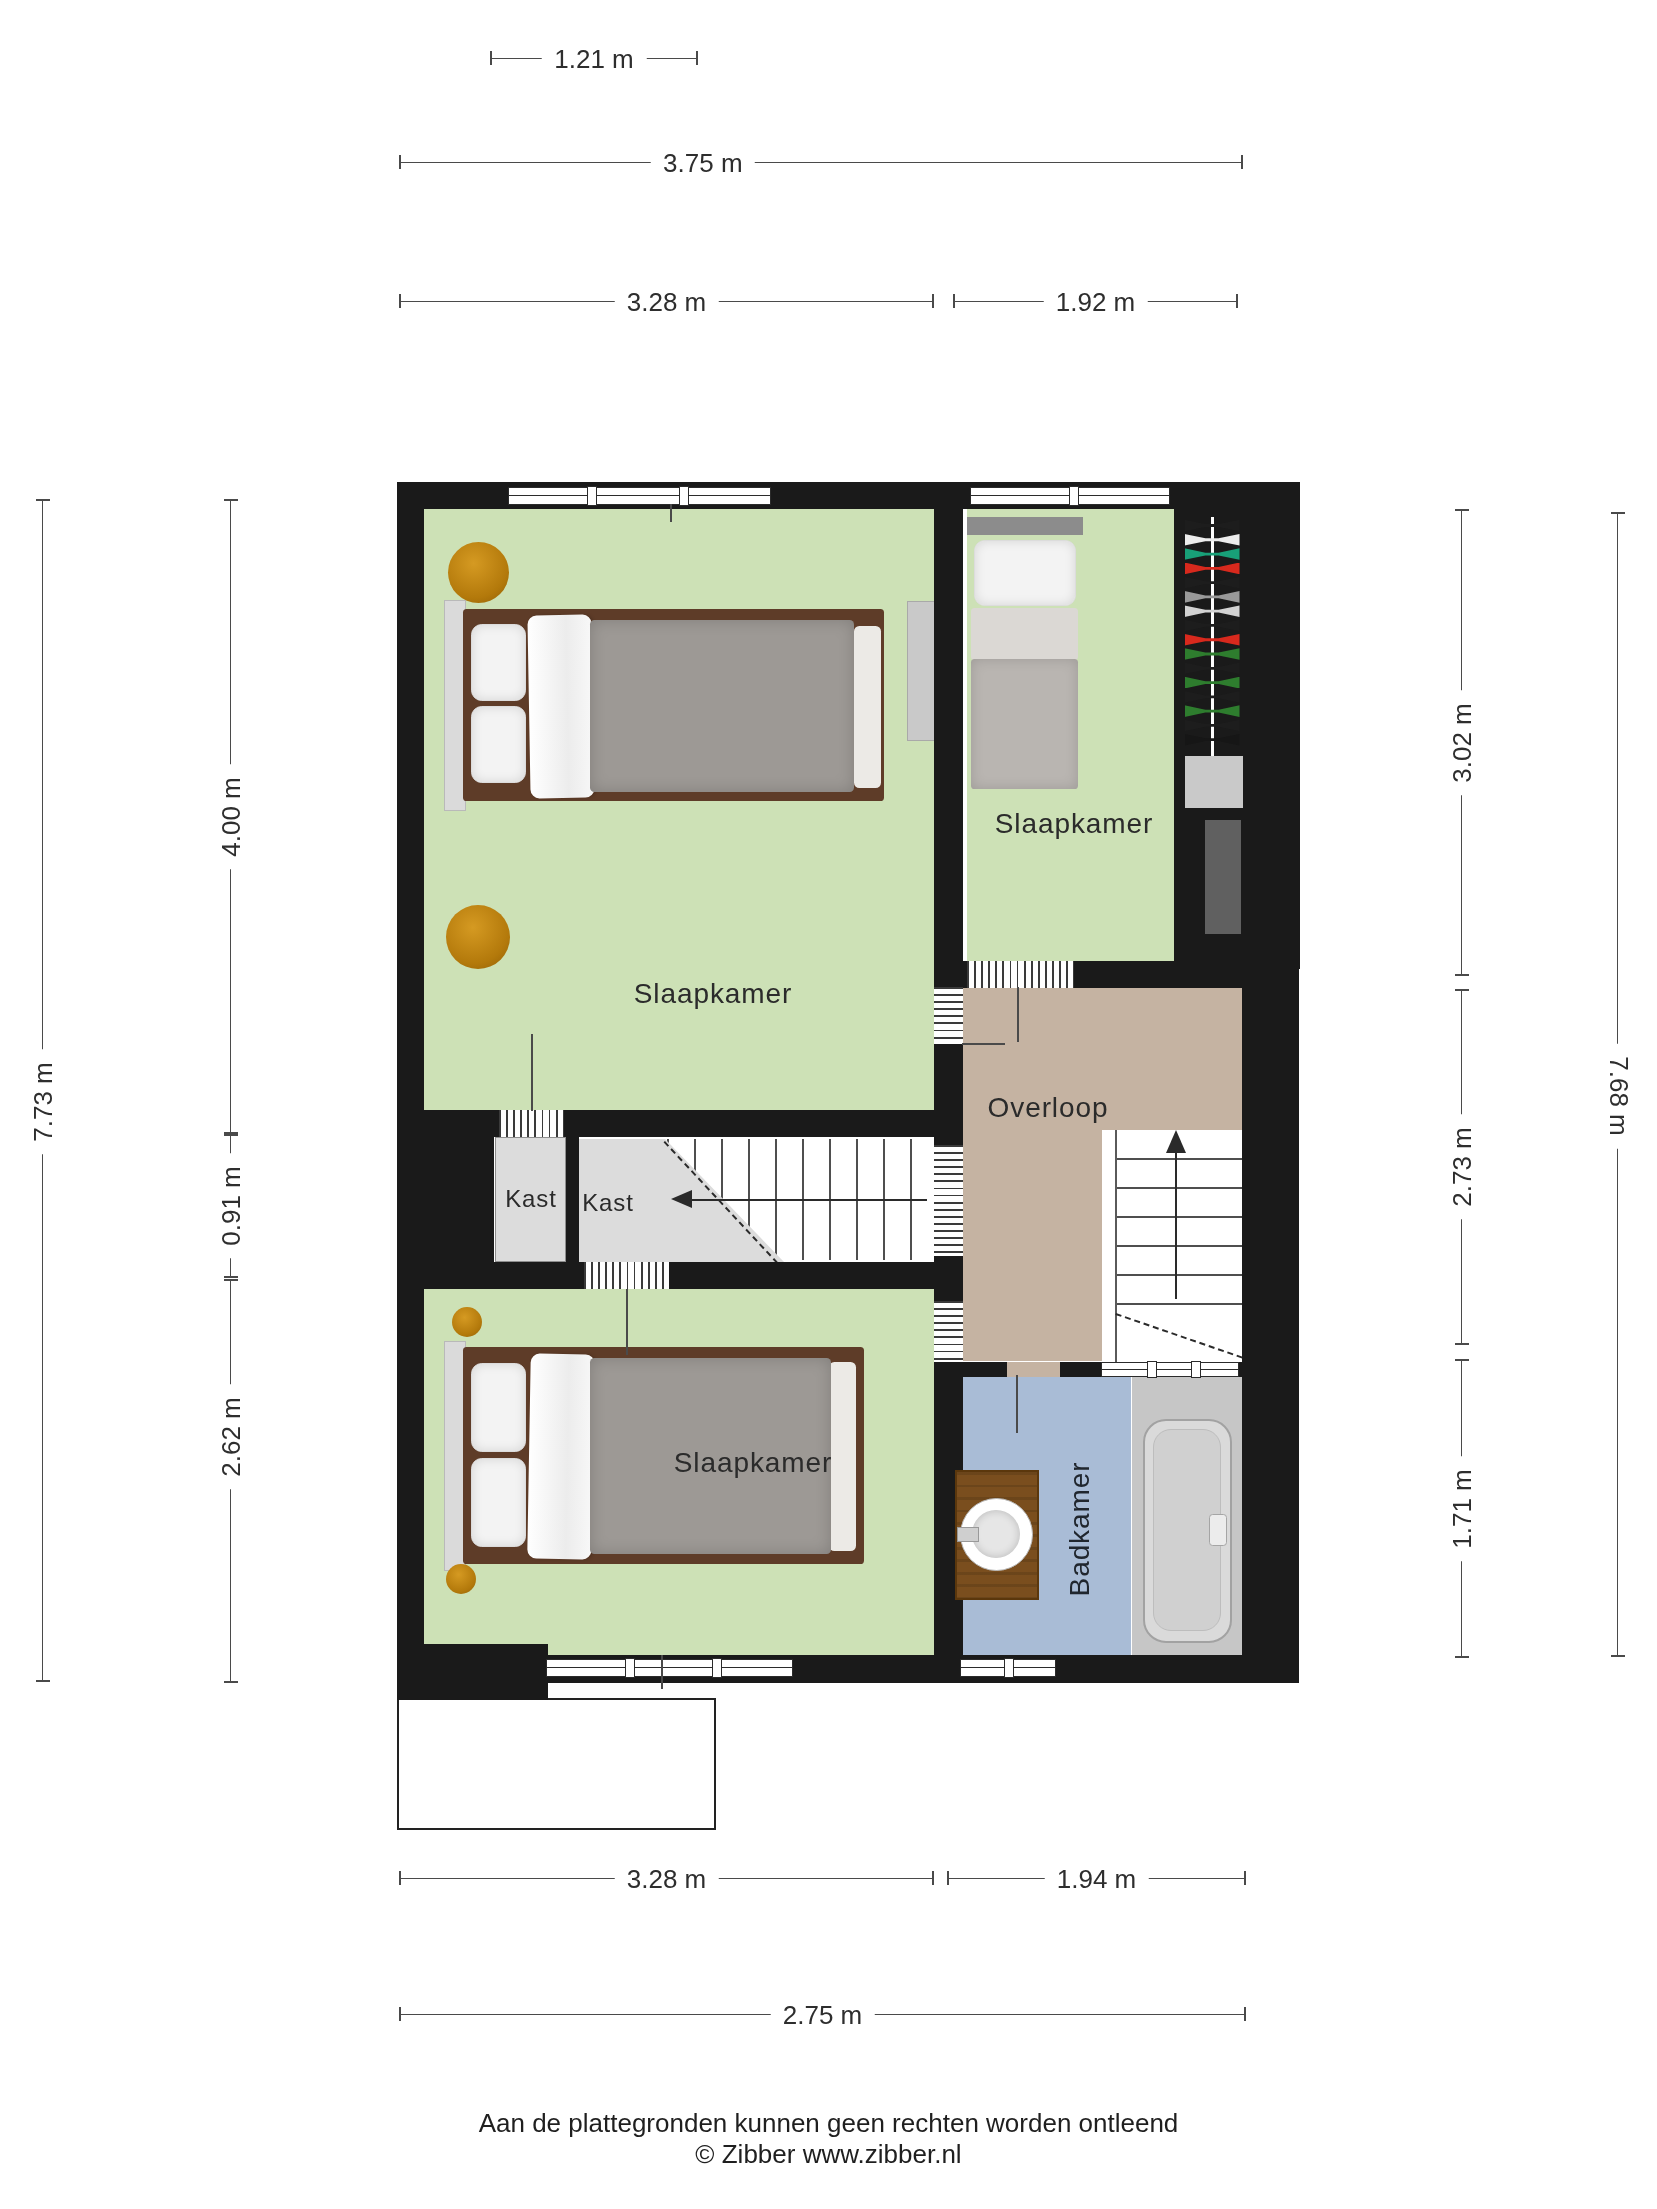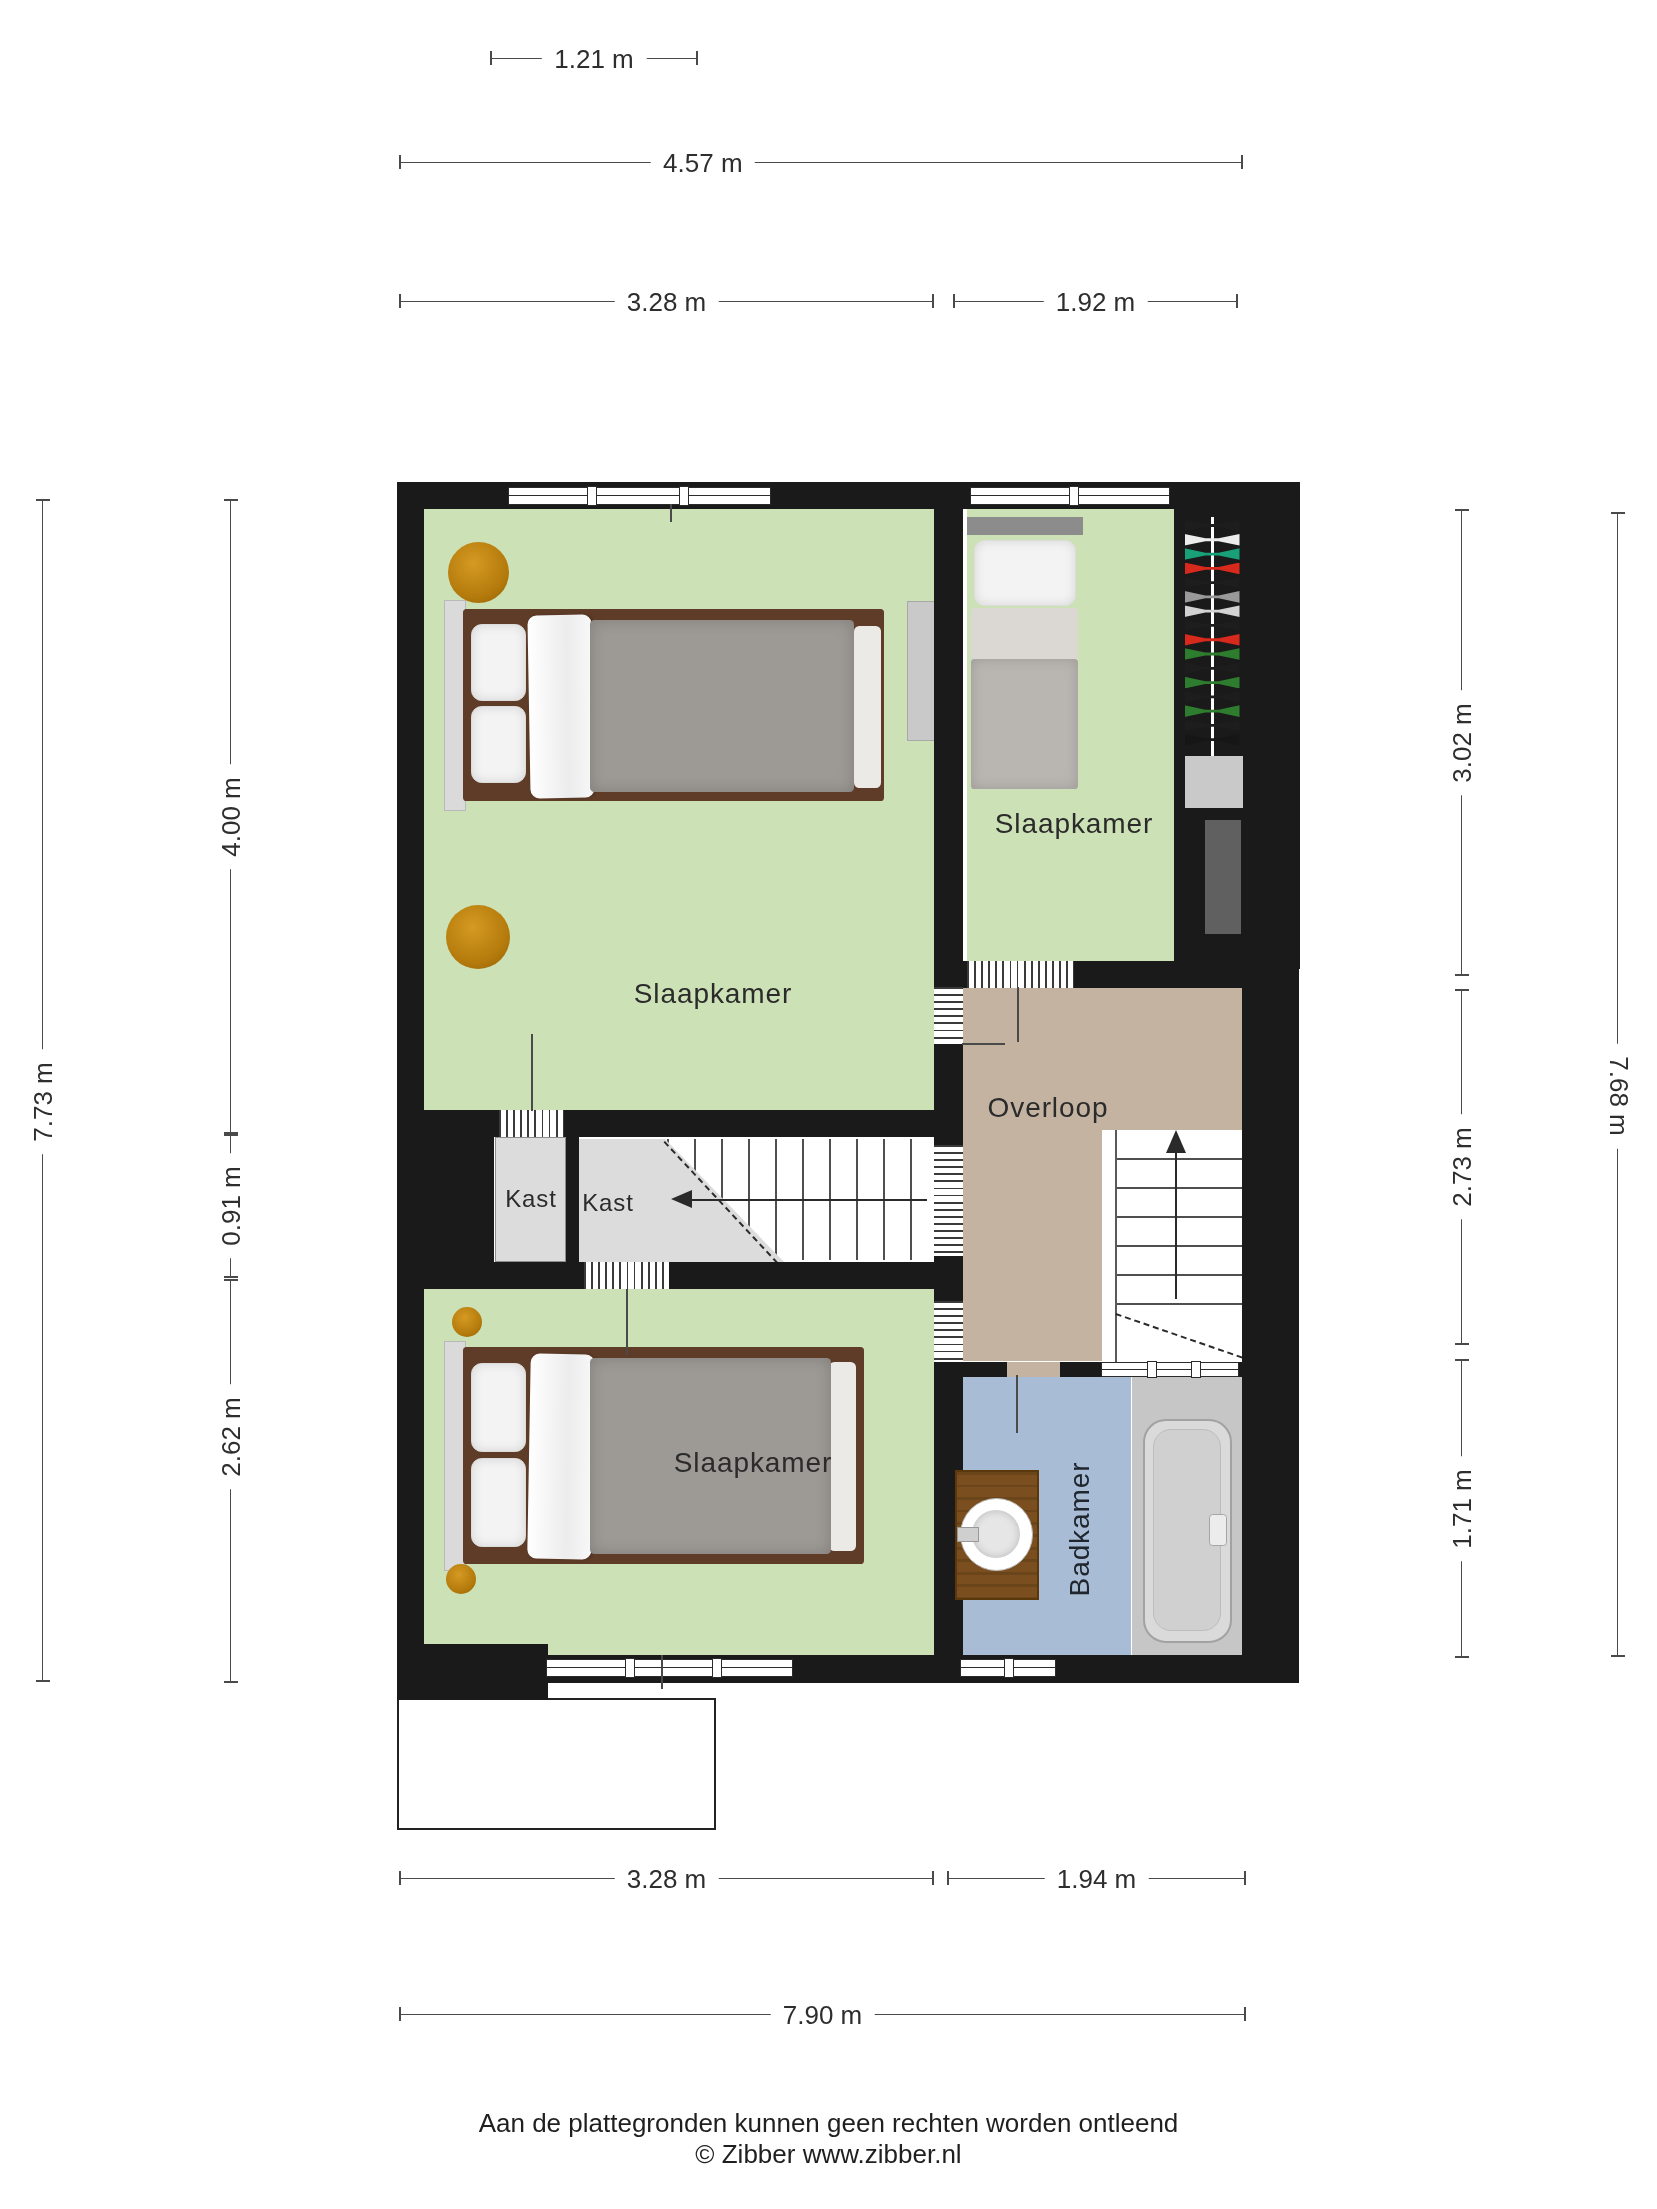--- a/index.html
+++ b/index.html
@@ -194,37 +194,37 @@
 <div class="roomlab" style="left:753px;top:1463px;">Slaapkamer</div>
 <div class="roomlab small" style="left:531px;top:1199px;">Kast</div>
 <div class="roomlab small" style="left:608px;top:1203px;">Kast</div>
 <div class="roomlab" style="left:1048px;top:1108px;text-align:center;">Overloop</div>
 <div class="roomlab rot" style="left:1080px;top:1529px;">Badkamer</div>
 
 <div class="dimh" style="left:490px;top:58px;width:208px;">
   <span class="dlab">1.21 m</span>
 </div>
 <div class="dimh" style="left:399px;top:162px;width:844px;">
-  <span class="dlab" style="left:36%;">4.57 m</span>
+  <span class="dlab" style="left:36%;">3.75 m</span>
 </div>
 <div class="dimh" style="left:399px;top:301px;width:535px;">
   <span class="dlab">3.28 m</span>
 </div>
 <div class="dimh" style="left:953px;top:301px;width:285px;">
   <span class="dlab">1.92 m</span>
 </div>
 
 <div class="dimh" style="left:399px;top:1878px;width:535px;">
   <span class="dlab">3.28 m</span>
 </div>
 <div class="dimh" style="left:947px;top:1878px;width:299px;">
   <span class="dlab">1.94 m</span>
 </div>
 <div class="dimh" style="left:399px;top:2014px;width:847px;">
-  <span class="dlab">7.90 m</span>
+  <span class="dlab">2.75 m</span>
 </div>
 
 <div class="dimv" style="left:42px;top:499px;height:1183px;">
   <span class="dlabv" style="top:51%;">7.73 m</span>
 </div>
 <div class="dimv" style="left:230px;top:499px;height:635px;">
   <span class="dlabv">4.00 m</span>
 </div>
 <div class="dimv" style="left:230px;top:1134px;height:144px;">
   <span class="dlabv">0.91 m</span>

